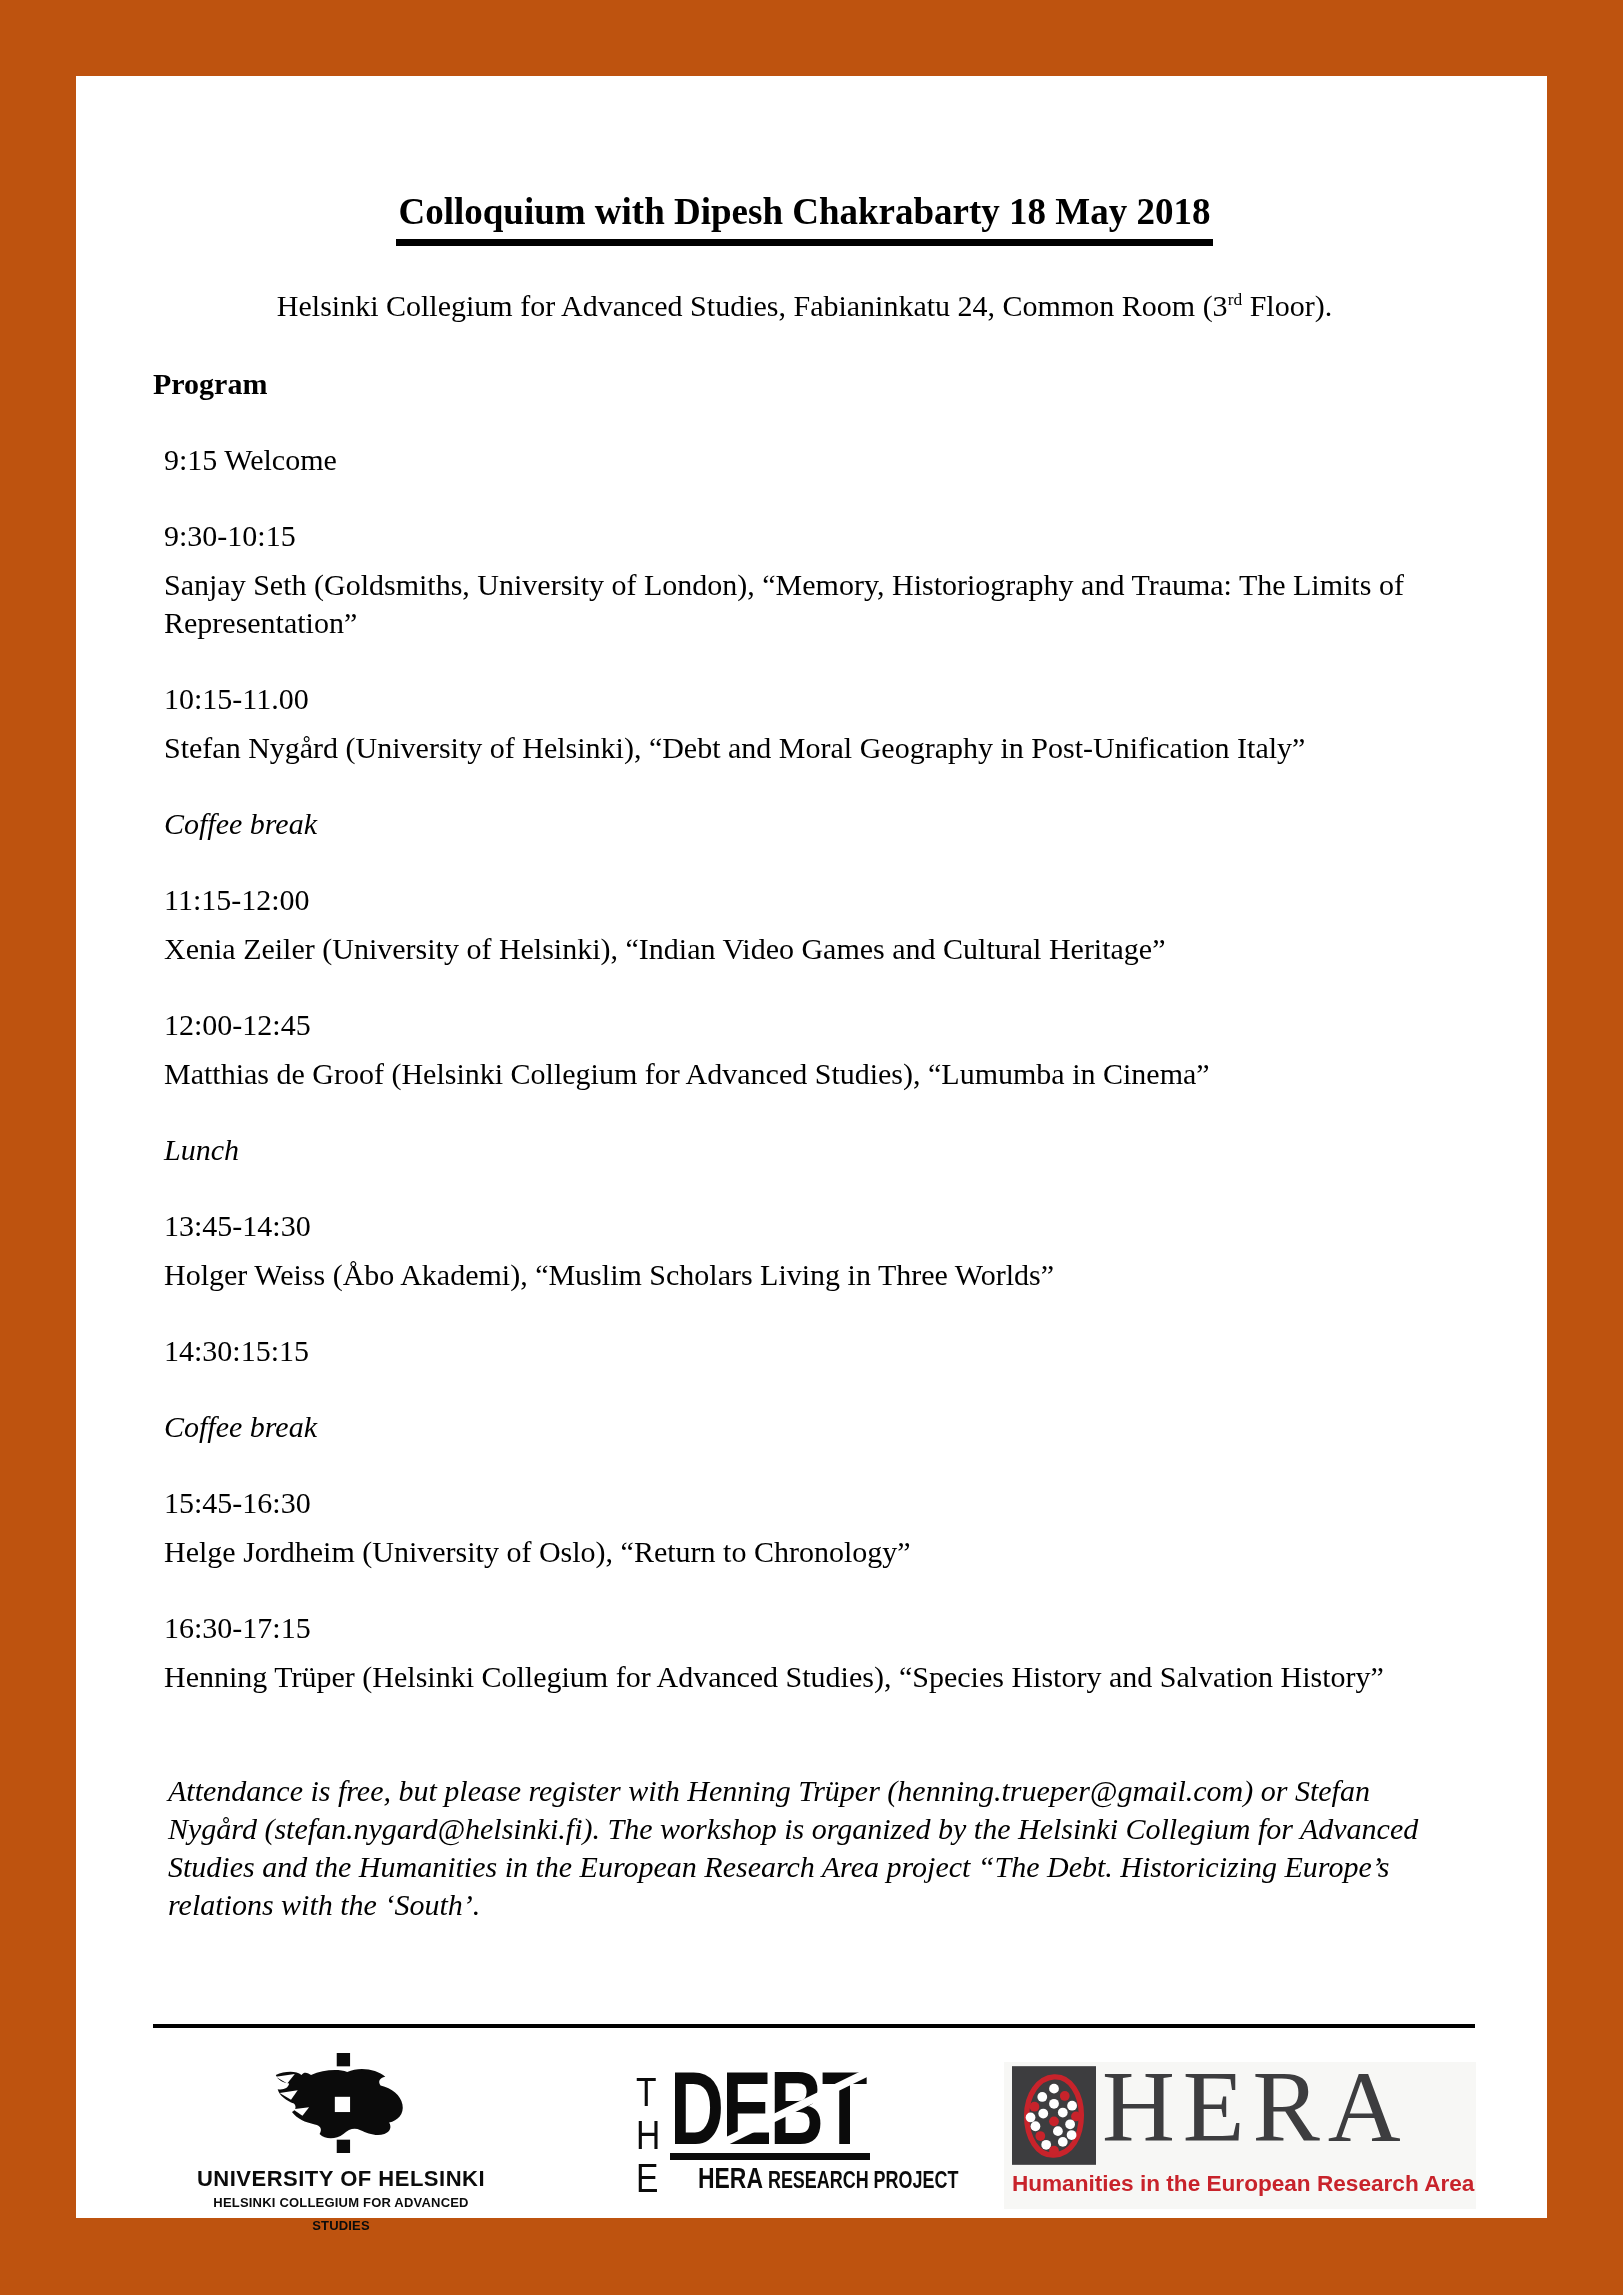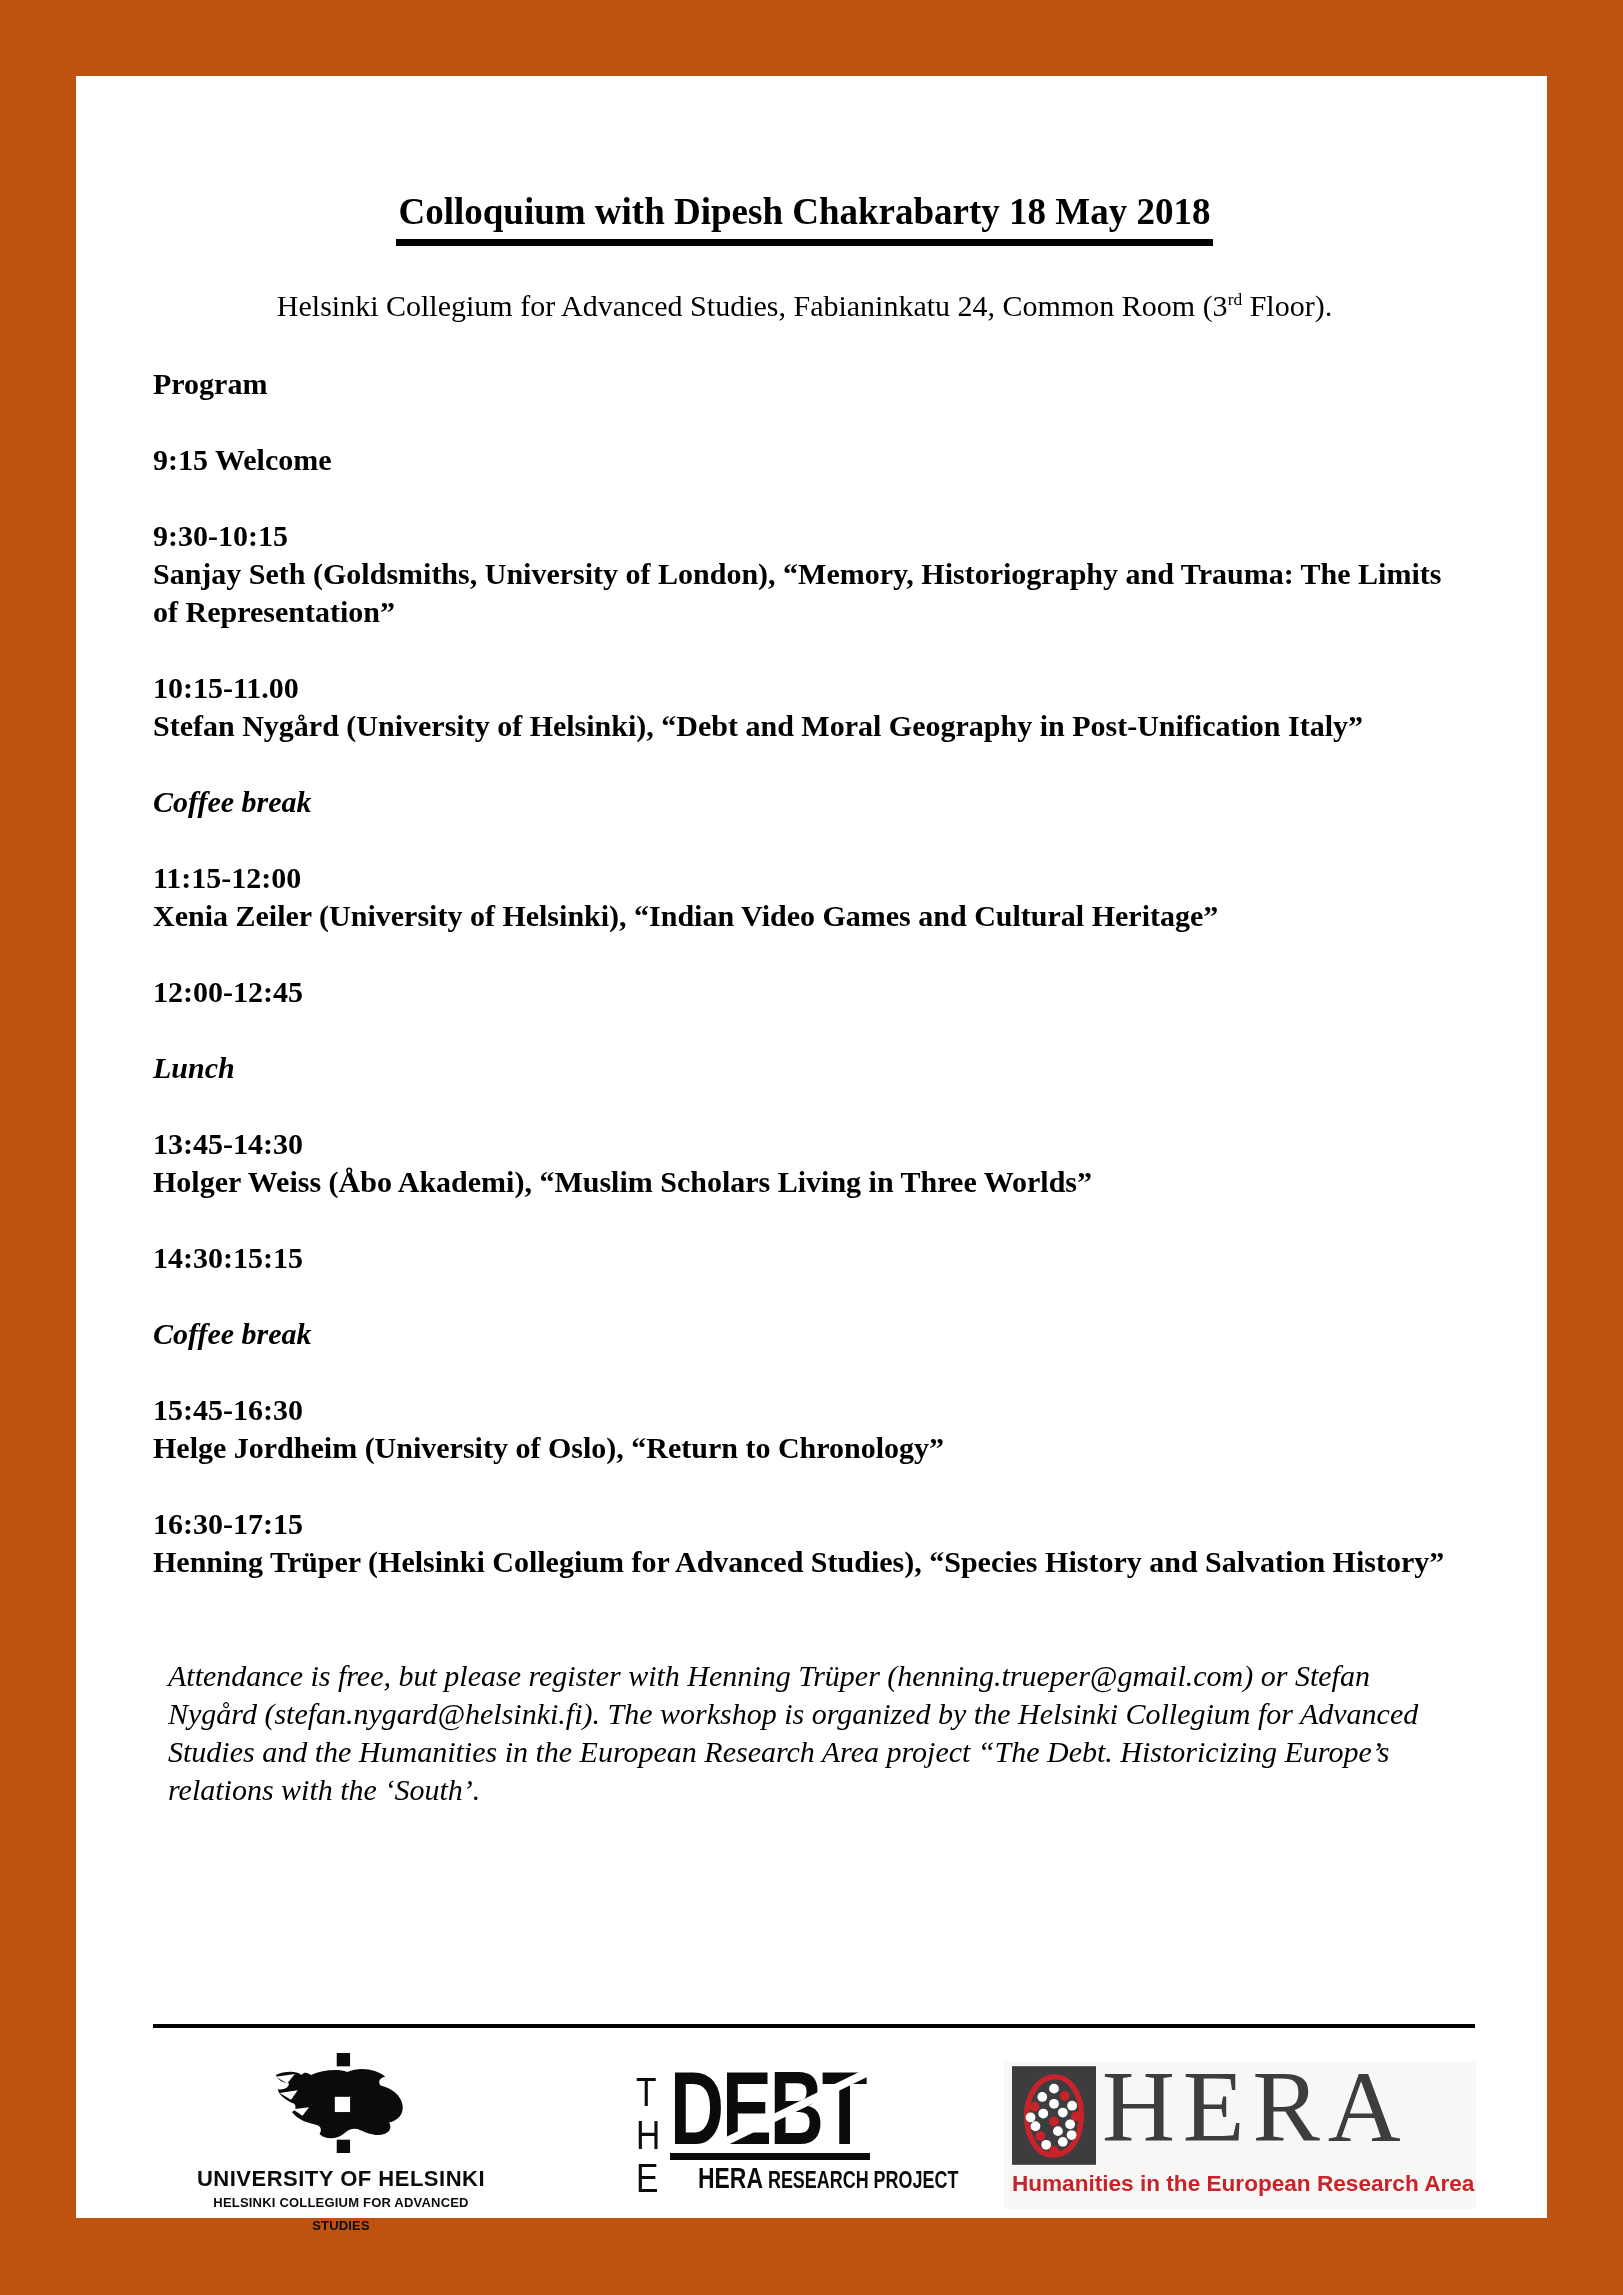--- a/index.html
+++ b/index.html
@@ -20,21 +20,21 @@
   .title-row{text-align:center;margin:0 0 41px 0;}
   .doc-title{
     display:inline-block;margin:0;padding:0 2.9px 3.9px 2.9px;
     font-size:37px;line-height:47px;font-weight:bold;
     border-bottom:7.9px solid #000;
   }
   .venue{text-align:center;margin:0 0 40px 0;}
   sup{font-size:0.58em;line-height:0;vertical-align:super;}
   .prog-head{font-weight:bold;margin:0 0 38px 0;}
   .prog-block{margin:0 0 38px 0;}
-  .prog-block p{margin:0;font-weight:bold;}
+  .prog-block p{margin:11px;}
   .break-label{font-style:italic;}
   .registration{margin:76px 0 0 15px;font-style:italic;}
 
   
   .footer{position:absolute;left:77px;top:1948px;width:1322px;height:195px;}
   .divider{position:absolute;left:0;top:0;width:1322px;height:4.4px;background:#000;}
 
   .logo-sans{font-family:"Liberation Sans","DejaVu Sans",sans-serif;}
 
   .uh-logo{position:absolute;left:35px;top:28.5px;width:306px;text-align:center;}
@@ -95,20 +95,21 @@
           </div>
           <div class="prog-block">
             <p class="prog-line break-label">Coffee break</p>
           </div>
           <div class="prog-block">
             <p class="prog-line time">11:15-12:00</p>
             <p class="prog-line">Xenia Zeiler (University of Helsinki), “Indian Video Games and Cultural Heritage”</p>
           </div>
           <div class="prog-block">
             <p class="prog-line time">12:00-12:45</p>
+            <p class="prog-line">Matthias de Groof (Helsinki Collegium for Advanced Studies), “Lumumba in Cinema”</p>
           </div>
           <div class="prog-block">
             <p class="prog-line break-label">Lunch</p>
           </div>
           <div class="prog-block">
             <p class="prog-line time">13:45-14:30</p>
             <p class="prog-line">Holger Weiss (Åbo Akademi), “Muslim Scholars Living in Three Worlds”</p>
           </div>
           <div class="prog-block">
             <p class="prog-line time">14:30:15:15</p>

